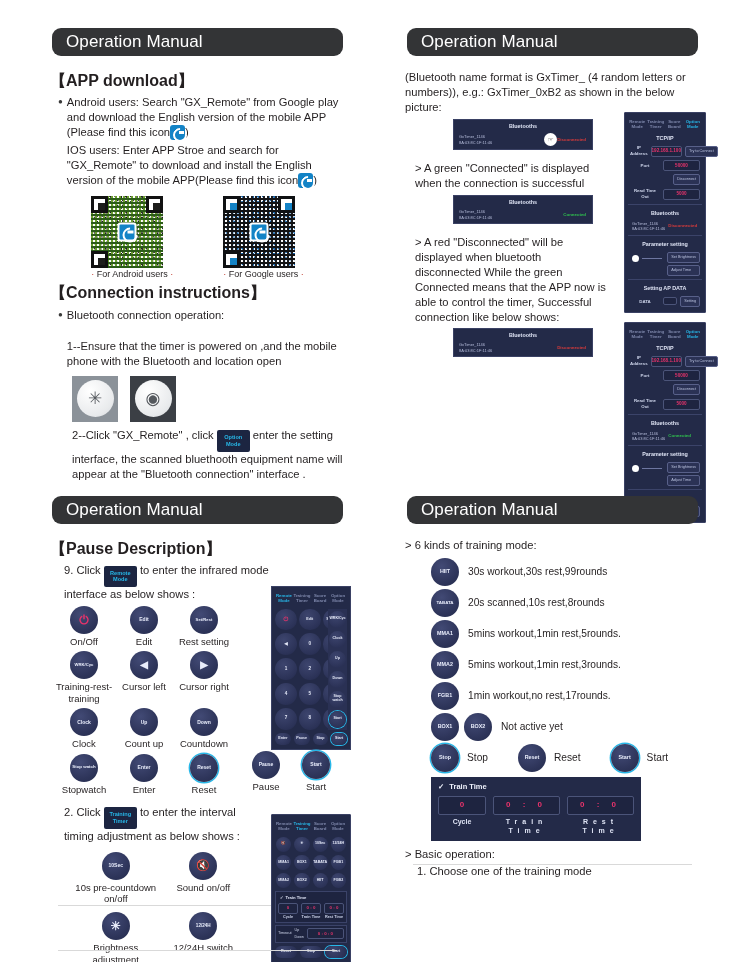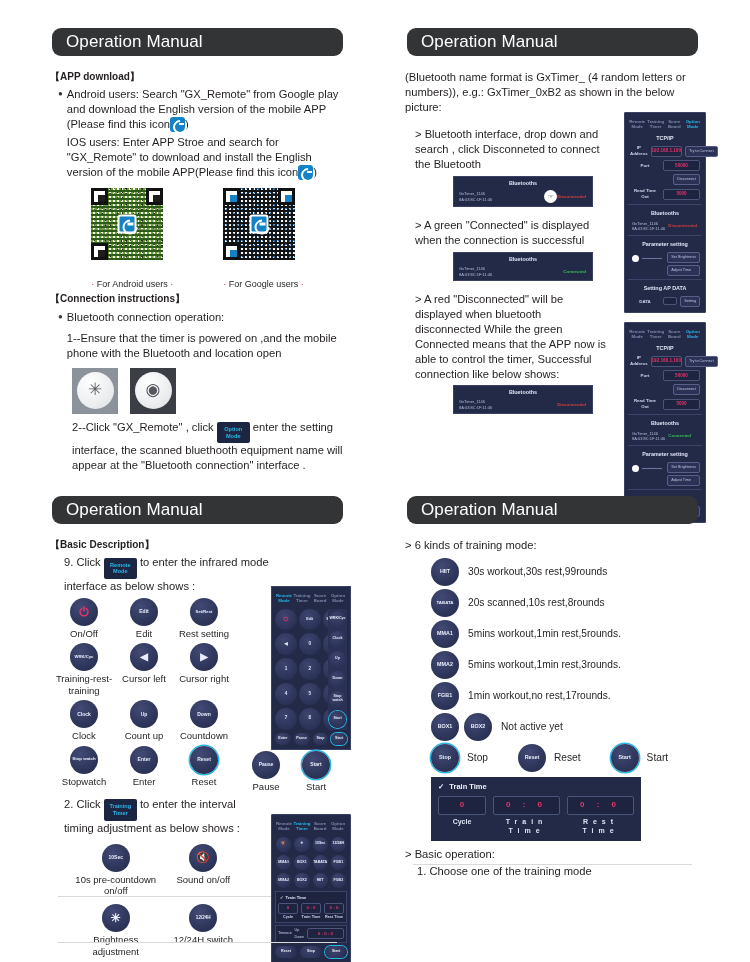--- a/index.html
+++ b/index.html
@@ -28,21 +28,21 @@
   .hdr-bar .title {
     color: #ffffff;
     font-size: 17px;
     letter-spacing: .1px;
     padding-left: 14px;
     font-weight: 400;
   }
 
   .body-area { padding: 14px 20px 0 20px; font-size: 11.2px; line-height: 1.34; }
 
-  .sect-head { font-size: 10px; font-weight: 600; margin-bottom: 4px; }
+  .sect-head { font-size: 16px; font-weight: 600; margin-bottom: 4px; }
   .bullet-row { display: flex; gap: 4px; padding-left: 8px; }
   .dot { font-size: 8px; line-height: 1.75; color: #3a3a3a; }
   .para { flex: 1; }
   .indent { padding-left: 20px; }
 
   .icon-chip {
     display: inline-block; vertical-align: -4px;
     width: 15px; height: 15px; border-radius: 3px;
     background: #1383c6; position: relative;
   }
@@ -96,21 +96,21 @@
     border: 2px solid #fff;
   }
   .qr .logo::before {
     content:""; position:absolute; left:3px; top:3px; width:11px; height:11px;
     border-radius:50%; border:2.6px solid #fff; border-right-color:transparent;
     transform: rotate(-45deg);
   }
   .qr .logo::after {
     content:""; position:absolute; right:1.5px; top:6px; width:5.5px; height:2.8px; background:#fff;
   }
-  .qr-cap { font-size: 9px; margin-top: 18px; color: #231f20; white-space: nowrap; }
+  .qr-cap { font-size: 9px; margin-top: 0; color: #231f20; white-space: nowrap; }
   .qr-cap .tick { color: #c0392b; font-size: 9px; }
 
   .bt-icons { display: flex; gap: 12px; padding-left: 22px; margin: 7px 0 6px 0; }
   .bt-sq { width: 46px; height: 46px; display: flex; align-items: center; justify-content: center; }
   .bt-sq.light { background: #8b9299; }
   .bt-sq.dark  { background: #3b3f45; }
   .bt-circ {
     width: 37px; height: 37px; border-radius: 50%;
     background: radial-gradient(circle at 35% 30%, #ffffff 0%, #e8eaec 70%, #d2d5d8 100%);
     display:flex; align-items:center; justify-content:center;
@@ -293,21 +293,21 @@
           </div>
         </div>
       </div>
 
       <div class="sect-head">【Connection instructions】</div>
 
       <div class="bullet-row" style="margin-top:2px;">
         <span class="dot">●</span>
         <div class="para">
           <div>Bluetooth connection operation:</div>
-          <div style="margin-top:6px;">1--Ensure that the timer is powered on ,and the mobile phone with the Bluetooth and location open</div>
+          <div style="margin-top:16px;">1--Ensure that the timer is powered on ,and the mobile phone with the Bluetooth and location open</div>
         </div>
       </div>
 
       <div class="bt-icons">
         <div class="bt-sq light">
           <div class="bt-circ">✳</div>
         </div>
         <div class="bt-sq dark">
           <div class="bt-circ">◉</div>
         </div>
@@ -376,21 +376,20 @@
         </div>
         <div class="ph-divider"></div>
         <div class="ph-sec">Setting AP DATA</div>
         <div class="ph-row">
           <span class="ph-lbl">DATA</span>
           <span class="ph-input"></span>
           <span class="ph-btn">Setting</span>
         </div>
       </div>
 
-      <div style="width:200px; margin-top:12px; padding-left:10px;">&gt; Bluetooth interface, drop down and search  , click Disconneted to connect the Bluetooth</div>
 
       <div class="bt-strip" style="width:140px; margin:4px 0 0 48px;">
         <div class="hd">Bluetooths</div>
         <div class="rw">
           <span class="ph-dev"><span>GxTimer_1146</span><br><span>8A:03:8C:1F:11:46</span></span>
           <span class="bt-cursor">☞</span>
           <span class="ph-status st-red">Disconnected</span>
         </div>
       </div>
 
@@ -465,21 +464,21 @@
         </div>
       </div>
     </div>
   </div>
 
   <div class="page" id="page-bl">
     <div class="hdr-bar">
       <span class="title">Operation Manual</span>
     </div>
     <div class="body-area" style="position:relative;">
-      <div class="sect-head">【Basic Description】</div>
+      <div class="sect-head">【Pause Description】</div>
 
       <div style="padding-left:14px; width:250px; margin-top:2px;">
         <span>9. Click</span>
         <span class="badge-inline">
           <span>Remote</span><br>
           <span>Mode</span>
         </span>
         <span>to enter the infrared mode interface as below shows :</span>
       </div>
 

